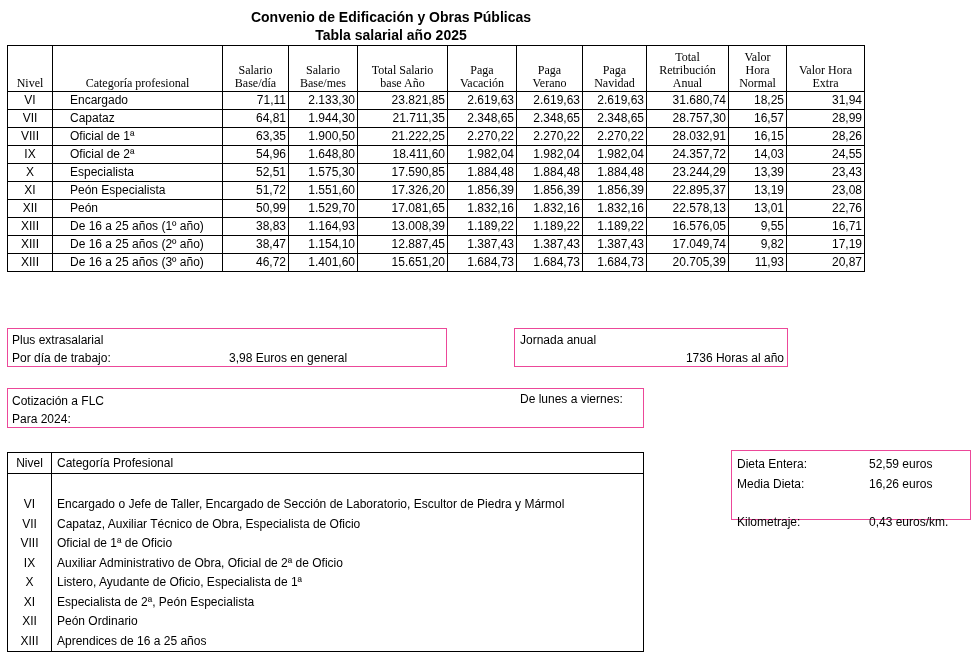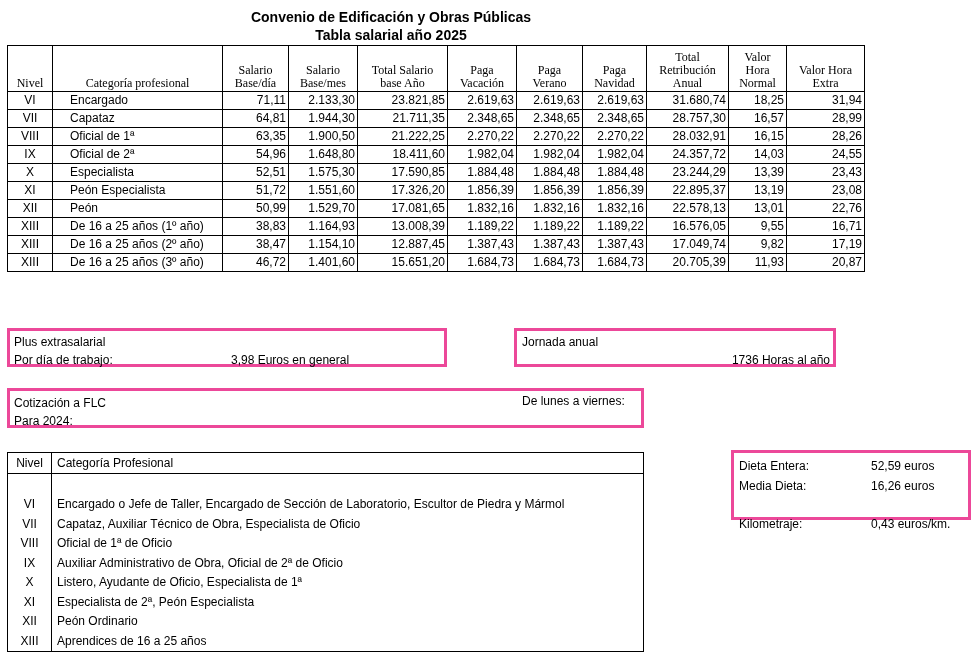--- a/index.html
+++ b/index.html
@@ -12,21 +12,21 @@
   table.sal { position:absolute; left:7px; top:45px; border-collapse:collapse; table-layout:fixed; }
   table.sal td, table.sal th { border:1px solid #000; padding:0 2px; font-weight:normal; font-size:12px; line-height:13px; white-space:nowrap; overflow:hidden; }
   table.sal th { text-align:center; vertical-align:bottom; height:44px; padding-bottom:1px;font-family:Liberation Serif, serif; }
   table.sal td { height:17px; }
   table.sal td.num { text-align:right; }
   table.sal td.lvl { text-align:center; }
   table.sal td.cat { text-align:left; padding-left:17px; }
   table.sal tr.section td.nb { border-left:none; border-right:none; border-bottom:none; }
   table.sal tr.section td.sec-label { text-align:left; padding-left:4px; }
 
-  .box { position:absolute; border:3px solid #ec4899; box-sizing:border-box; font-size:12px; }
+  .box { position:absolute; border:1px solid #ec4899; box-sizing:border-box; font-size:12px; }
   .box .line { position:absolute; white-space:nowrap; }
 
   table.cat2 { position:absolute; left:7px; top:452px; width:637px; border-collapse:collapse; table-layout:fixed; border:1px solid #000; }
   table.cat2 td { font-size:12px; line-height:13px; padding:0; white-space:nowrap; }
   table.cat2 td.lv { width:43px; text-align:center; border-right:1px solid #000; }
   table.cat2 td.ct { padding-left:5px; }
   table.cat2 tr.head td { height:20px; border-bottom:1px solid #000; }
   table.cat2 tr.blank td { height:21px; }
   table.cat2 tr.row td { height:19.5px; }
 </style>
@@ -198,21 +198,21 @@
       </tr>
     </tbody>
 </table>
 
 <div class="box" style="left:7px; top:328px; width:440px; height:39px;">
   <div class="line" style="left:4px; top:4px;">Plus extrasalarial</div>
   <div class="line" style="left:4px; top:22px;">Por día de trabajo:</div>
   <div class="line" style="left:221px; top:22px;">3,98 Euros en general</div>
 </div>
 
-<div class="box" style="left:514px; top:328px; width:322px; height:39px;">
+<div class="box" style="left:514px; top:328px; width:274px; height:39px;">
   <div class="line" style="left:5px; top:4px;">Jornada anual</div>
   <div class="line" style="left:5px; top:38px;margin-top:25px;">De lunes a viernes:</div>
   <div class="line" style="right:3px; top:22px;">1736 Horas al año</div>
 </div>
 
 <div class="box" style="left:7px; top:388px; width:637px; height:40px;">
   <div class="line" style="left:4px; top:5px;">Cotización a FLC</div>
   <div class="line" style="left:4px; top:23px;">Para 2024:</div>
 </div>
 

